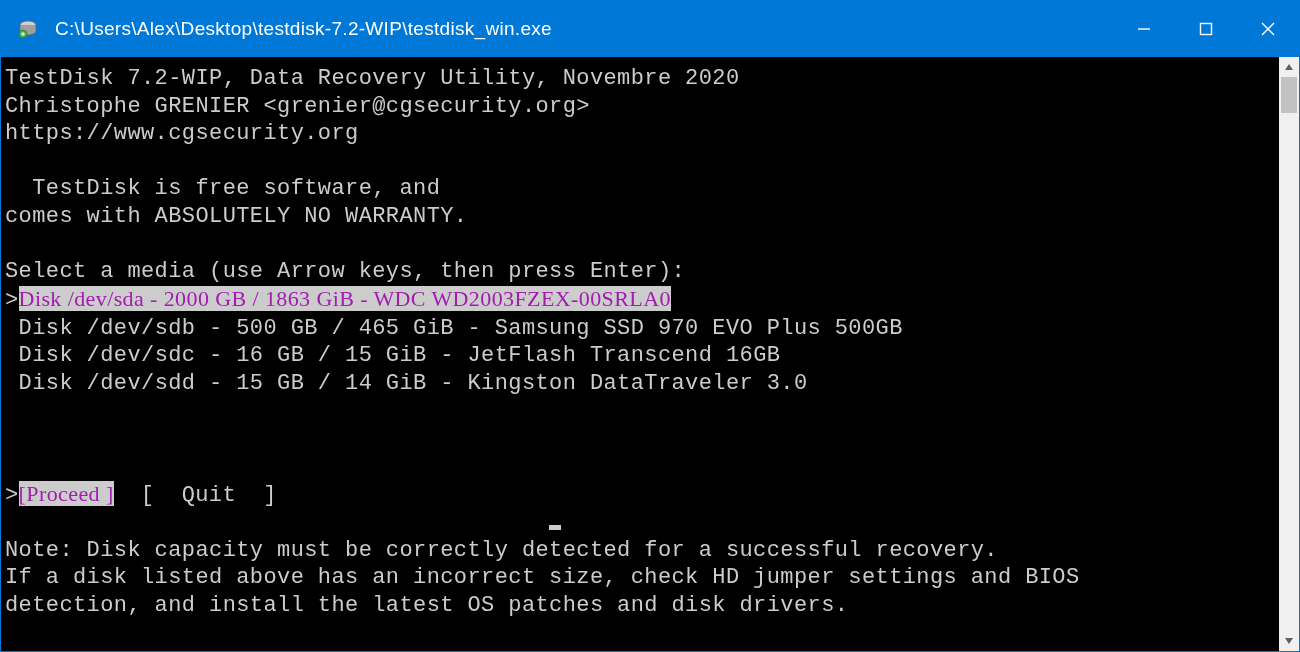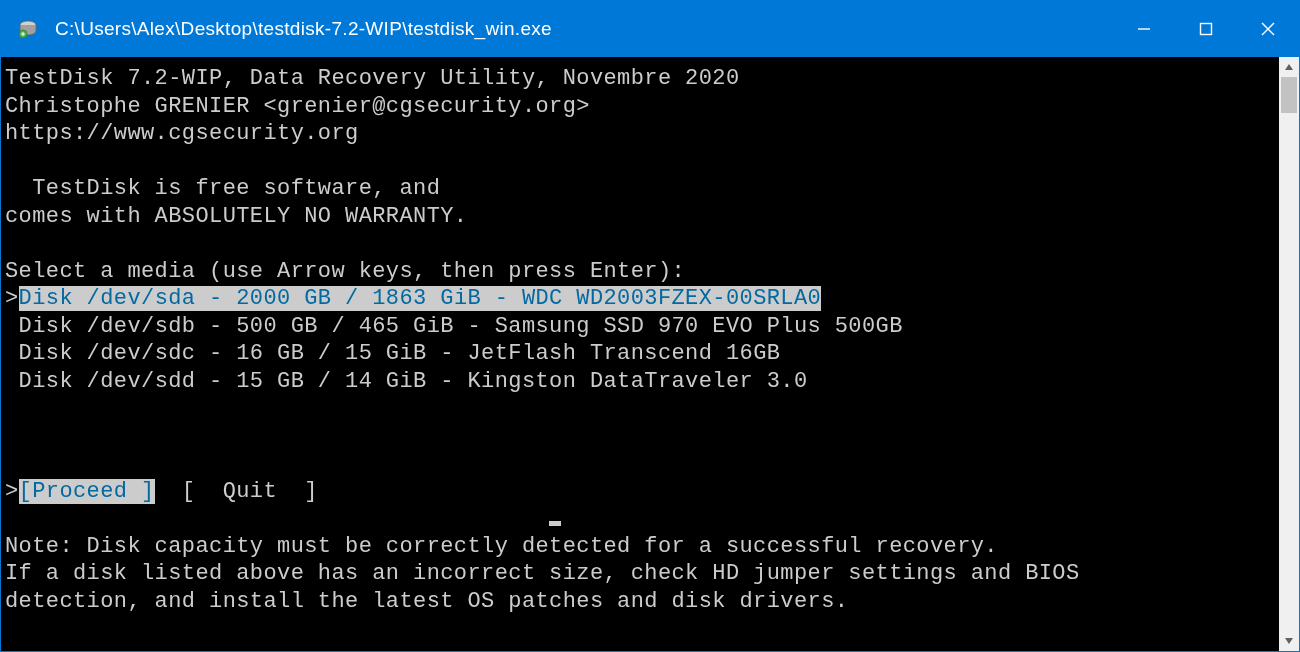--- a/index.html
+++ b/index.html
@@ -92,21 +92,22 @@
       position: absolute;
       top: 0;
       left: 2px;
       right: 2px;
       height: 36px;
       background: #c2c2c2;
     }
     .line { display: block; }
     .hl {
       background: #cccccc;
-      color: #0369a1;
+      color: #a21caf;
+      font-family: Liberation Serif, serif;
     }
     .cursor-block {
       display: inline-block;
       width: 12px;
       height: 5px;
       background: #cccccc;
       vertical-align: baseline;
       position: relative;
       top: 2px;
     }

